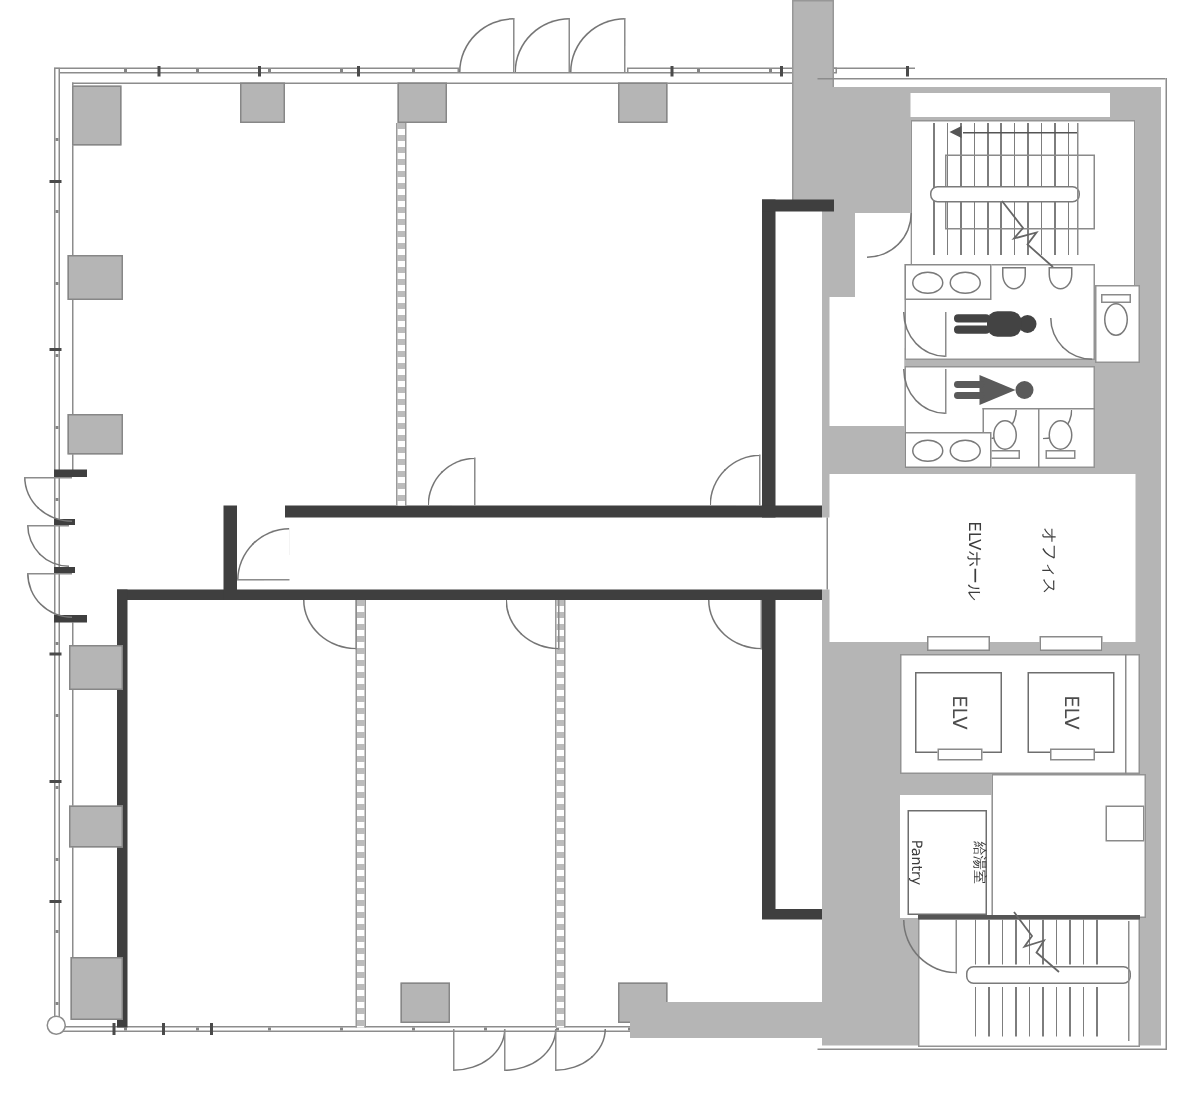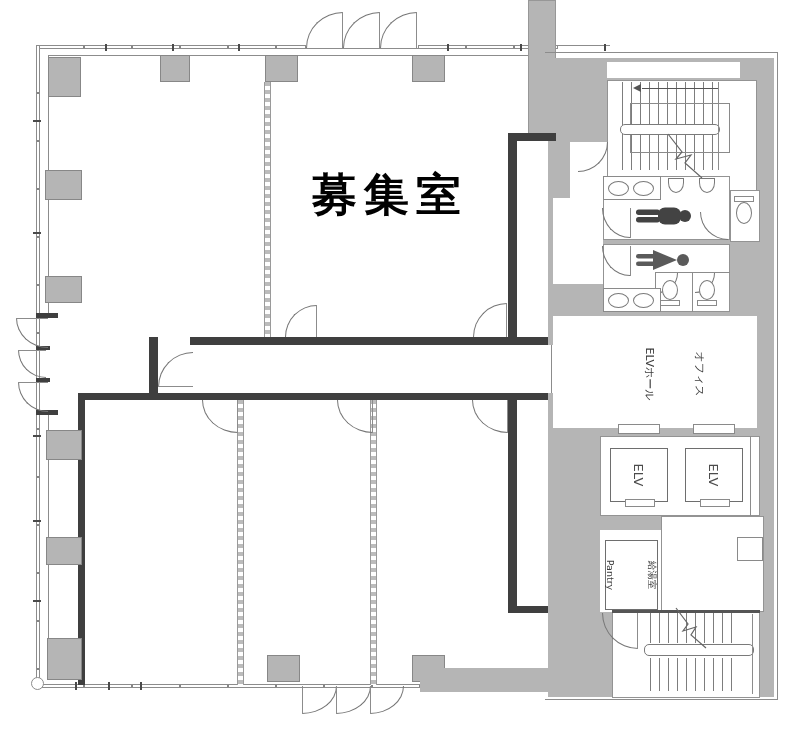--- a/index.html
+++ b/index.html
@@ -238,17 +238,14 @@
   <div class="ln" style="left:237px;top:400px;width:1px;height:33px"></div>
   <div class="arc bl" style="left:337px;top:400px;width:36px;height:33px"></div>
   <div class="ln" style="left:372px;top:400px;width:1px;height:33px"></div>
   <div class="arc bl" style="left:472px;top:400px;width:36px;height:33px"></div>
   <div class="ln" style="left:507px;top:400px;width:1px;height:33px"></div>
   <div class="arc tl" style="left:285px;top:305px;width:32px;height:32px"></div>
   <div class="ln" style="left:316px;top:305px;width:1px;height:32px"></div>
   <div class="arc tl" style="left:473px;top:303px;width:34px;height:34px"></div>
   <div class="ln" style="left:506px;top:303px;width:1px;height:34px"></div>
 
-  <div class="main-label" style="left:290px;top:163px;width:200px;height:64px">
-    <span>募集室</span>
-  </div>
 
 </div>
 
 </body></html>

